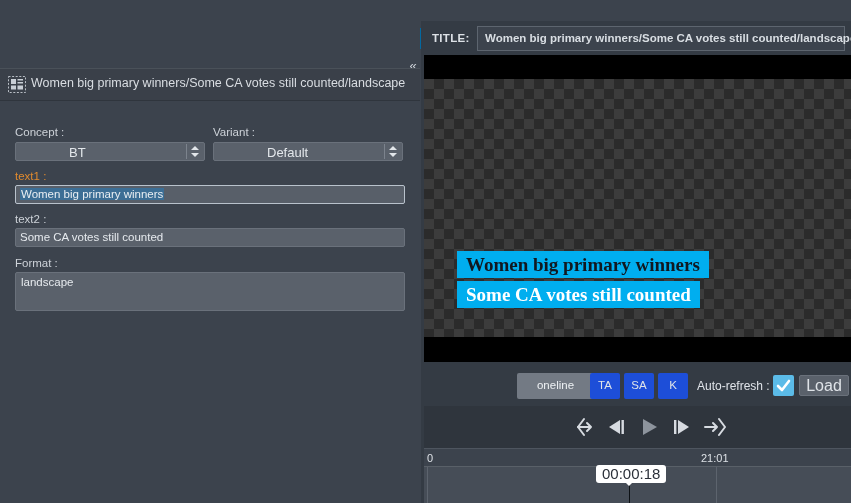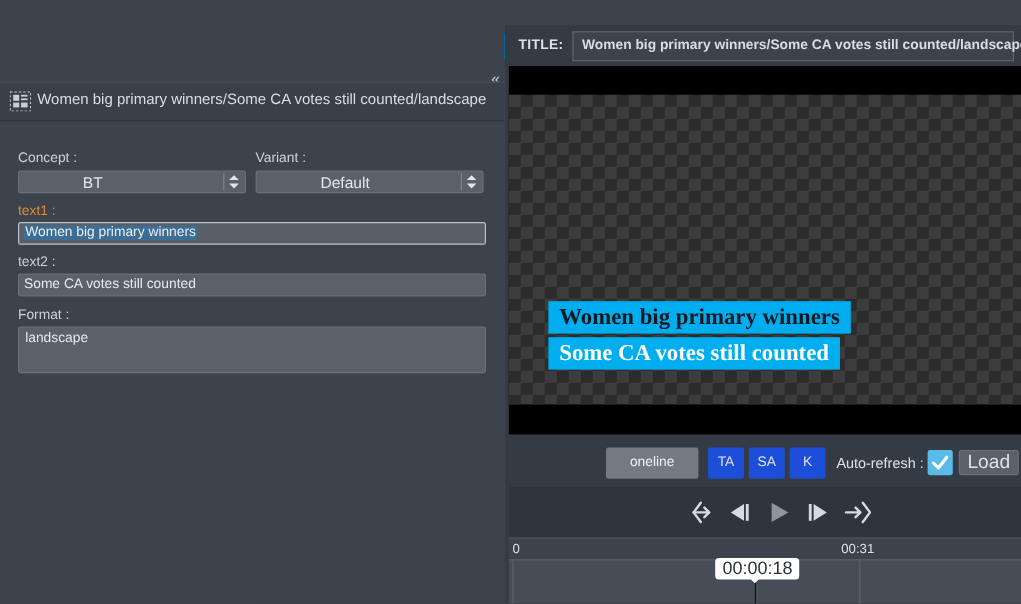--- a/index.html
+++ b/index.html
@@ -149,21 +149,21 @@
   .btnbar{
     position:absolute;left:3px;top:345px;width:427px;height:38px;
     background:#343b44;
   }
   .tbtn{
     position:absolute;top:7px;height:26px;box-sizing:border-box;
     border-radius:2px;text-align:center;font-size:11.5px;
     line-height:25px;cursor:pointer;
   }
   .tbtn.tab-inactive{background:#2d333b;color:#d9832f;}
-  .tbtn.tab-active{background:#737a84;color:#eef1f4;}
+  .tbtn.tab-active{background:#737a84;color:#eef1f4;margin-left:12px;}
   .tbtn.sm{background:#1d4ed8;color:#dfe3e8;}
   .ar-label{
     position:absolute;left:273px;top:13px;font-size:12px;color:#dfe3e8;
   }
   .ar-check{
     position:absolute;left:349px;top:9px;width:21px;height:21px;
     background:#5bbbe8;border-radius:2px;cursor:pointer;
   }
   .ar-check svg{position:absolute;left:3px;top:3px;}
   .load-btn{
@@ -330,21 +330,21 @@
       <div class="tp-btn" style="left:276px;">
         <svg width="26" height="24" viewBox="0 0 26 24">
           <path d="M5 12 L17 12 M13 8 L17 12 L13 16" stroke="#d7dbe1" stroke-width="2" fill="none" stroke-linecap="round" stroke-linejoin="round"></path>
           <path d="M19 4 L25 12 L19 20" stroke="#d7dbe1" stroke-width="2" fill="none" stroke-linecap="round" stroke-linejoin="round"></path>
         </svg>
       </div>
     </div>
 
     <div class="ruler">
       <div class="tk" style="left:3px;">0</div>
-      <div class="tk" style="left:277px;">00:31</div>
+      <div class="tk" style="left:277px;">21:01</div>
     </div>
 
     <div class="tl-body">
       <div class="tl-div" style="left:3px;"></div>
       <div class="tl-div" style="left:292px;"></div>
       <div class="playhead-line" style="left:205px;"></div>
       <div class="playhead-tip" style="left:201px;"></div>
       <div class="playhead-box" style="left:172px;">00:00:18</div>
     </div>
 

